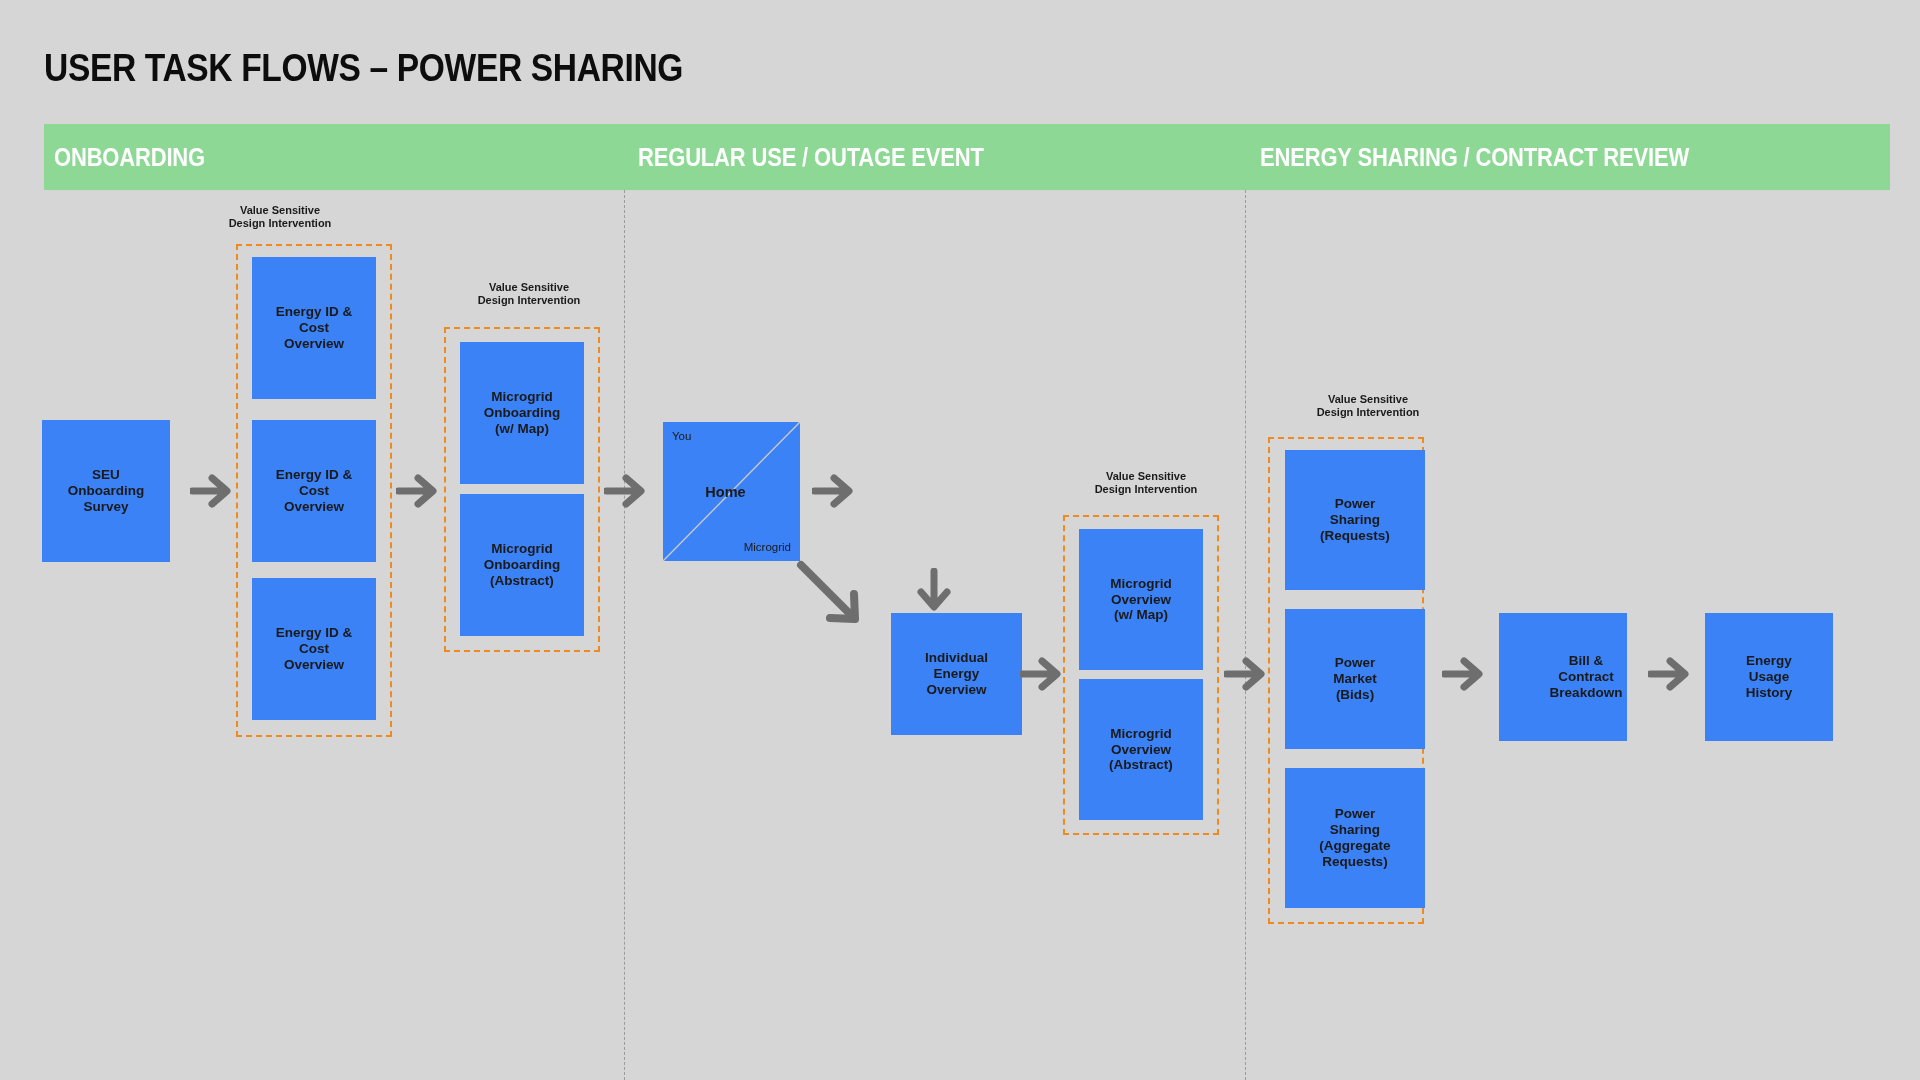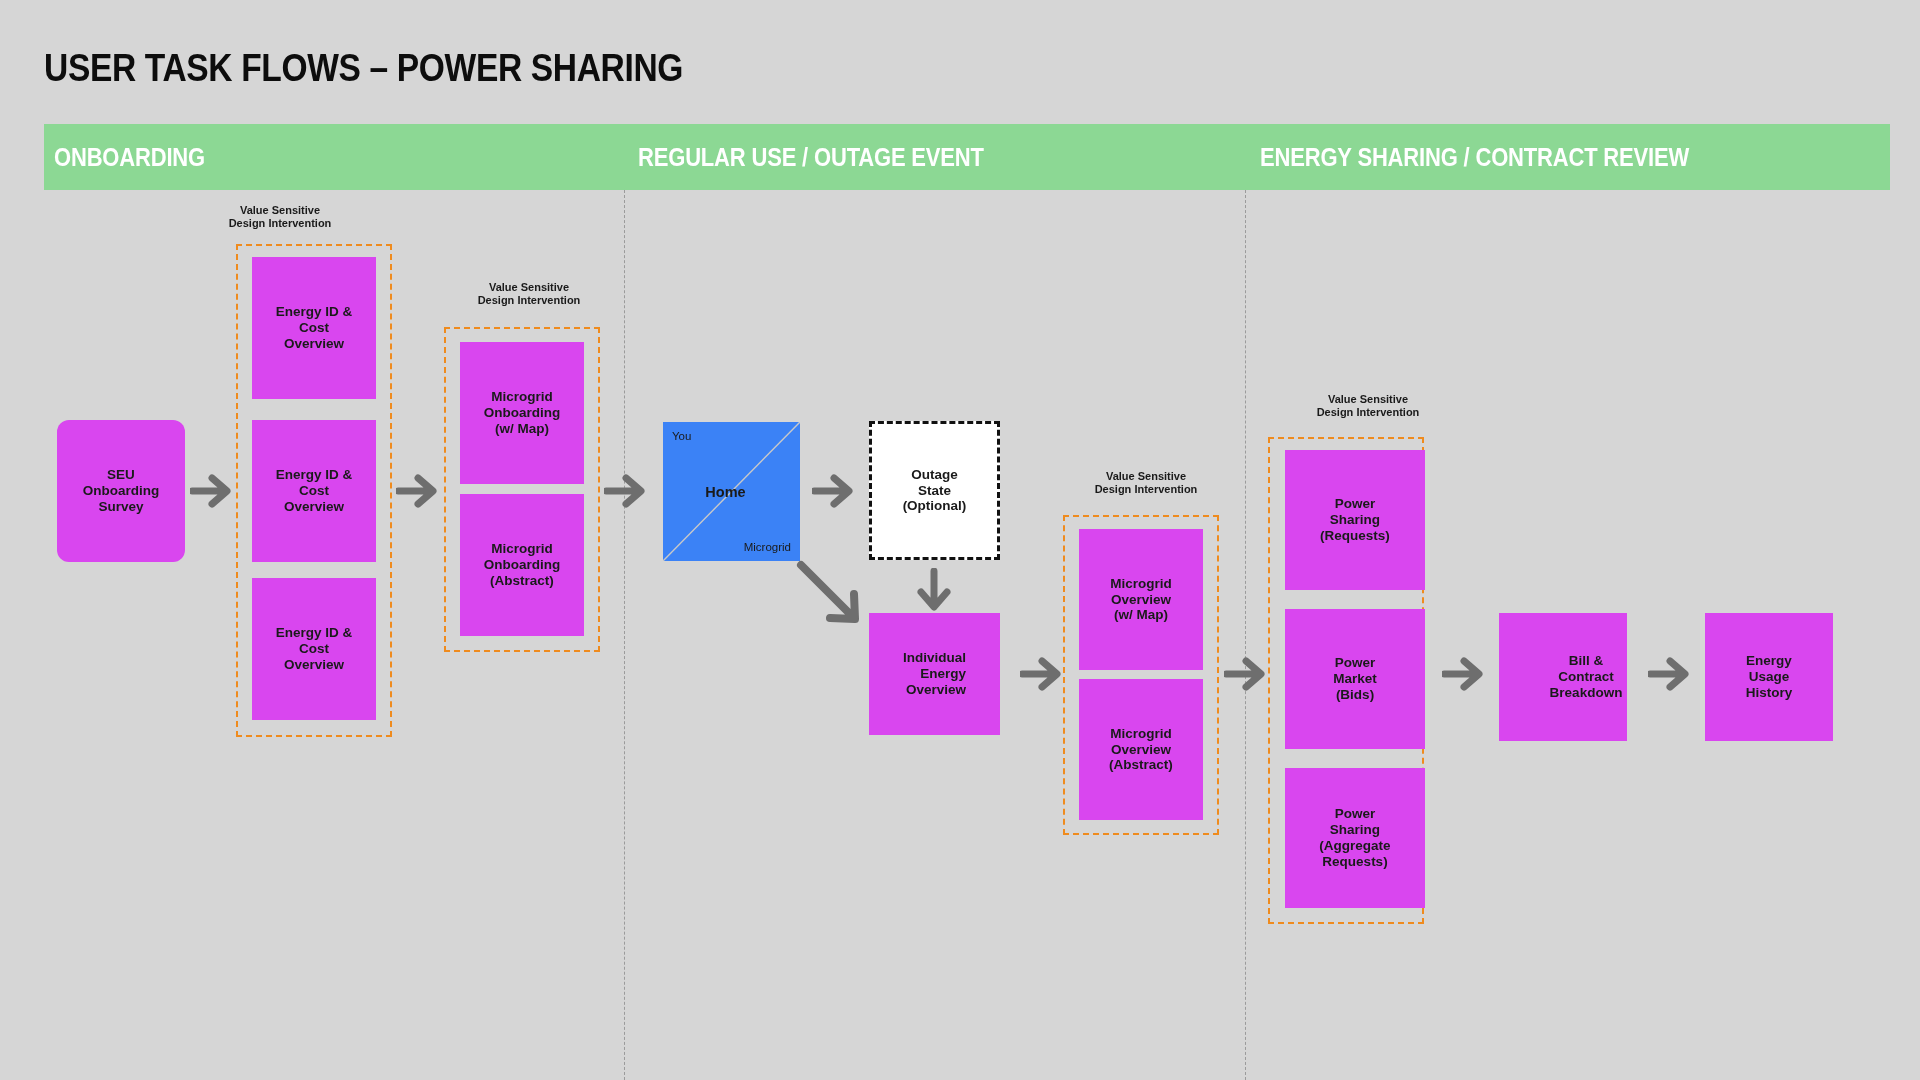--- a/index.html
+++ b/index.html
@@ -42,21 +42,21 @@
 
   
   .lane-divider{
     position:absolute; top:190px; width:0; height:890px;
     border-left:1.5px dashed #9b9b9b;
   }
 
   
   .node{
     position:absolute;
-    background:#d946ef;
+    background:#3b82f6;
     display:flex; align-items:center; justify-content:center;
     text-align:center;
     font-size:13.5px; font-weight:bold; line-height:1.17;
     color:#1a1a1a;
     white-space:pre-line;
   }
   .node.dashed{
     background:#ffffff;
     border:3.5px dashed #111111;
   }
@@ -117,21 +117,21 @@
   <div class="node" style="left:252px; top:257px; width:124px; height:142px;">Energy ID &amp;
 Cost
 Overview</div>
   <div class="node" style="left:252px; top:420px; width:124px; height:142px;">Energy ID &amp;
 Cost
 Overview</div>
   <div class="node" style="left:252px; top:578px; width:124px; height:142px;">Energy ID &amp;
 Cost
 Overview</div>
 
-  <div class="node" style="left:57px; top:420px; width:128px; height:142px;border-radius:12px;">SEU
+  <div class="node" style="left:42px; top:420px; width:128px; height:142px;">SEU
 Onboarding
 Survey</div>
 
   <svg class="arrow" style="left:190px; top:472px;" width="48" height="38" viewBox="0 0 48 38">
     <path d="M2 19 H34 M22 6 L37 19 L22 32" fill="none" stroke="#6e6e6e" stroke-width="7" stroke-linecap="round" stroke-linejoin="round"></path>
   </svg>
 
   <div class="vsd-label" style="left:445px; top:281px; width:168px;">Value Sensitive
 Design Intervention</div>
   <div class="vsd-group" style="left:444px; top:327px; width:156px; height:325px;"></div>
@@ -161,29 +161,26 @@
   </div>
 
   <svg class="arrow" style="left:812px; top:472px;" width="48" height="38" viewBox="0 0 48 38">
     <path d="M2 19 H34 M22 6 L37 19 L22 32" fill="none" stroke="#6e6e6e" stroke-width="7" stroke-linecap="round" stroke-linejoin="round"></path>
   </svg>
 
   <svg class="arrow" style="left:796px; top:560px;" width="75" height="70" viewBox="0 0 75 70">
     <path d="M5 5 L56 56 M34 58 L59 59 L58 34" fill="none" stroke="#6e6e6e" stroke-width="8" stroke-linecap="round" stroke-linejoin="round"></path>
   </svg>
 
-  <div class="node dashed" style="left:869px; top:421px; width:131px; height:139px;">Outage
-State
-(Optional)</div>
 
   <svg class="arrow" style="left:915px; top:568px;" width="38" height="50" viewBox="0 0 38 50">
     <path d="M19 3 V36 M6 24 L19 39 L32 24" fill="none" stroke="#6e6e6e" stroke-width="7" stroke-linecap="round" stroke-linejoin="round"></path>
   </svg>
 
-  <div class="node" style="left:869px; top:613px; width:131px; height:122px;text-align:right;">Individual
+  <div class="node" style="left:891px; top:613px; width:131px; height:122px;">Individual
 Energy
 Overview</div>
 
   <svg class="arrow" style="left:1020px; top:655px;" width="48" height="38" viewBox="0 0 48 38">
     <path d="M2 19 H34 M22 6 L37 19 L22 32" fill="none" stroke="#6e6e6e" stroke-width="7" stroke-linecap="round" stroke-linejoin="round"></path>
   </svg>
 
   <div class="vsd-label" style="left:1062px; top:470px; width:168px;">Value Sensitive
 Design Intervention</div>
   <div class="vsd-group" style="left:1063px; top:515px; width:156px; height:320px;"></div>

